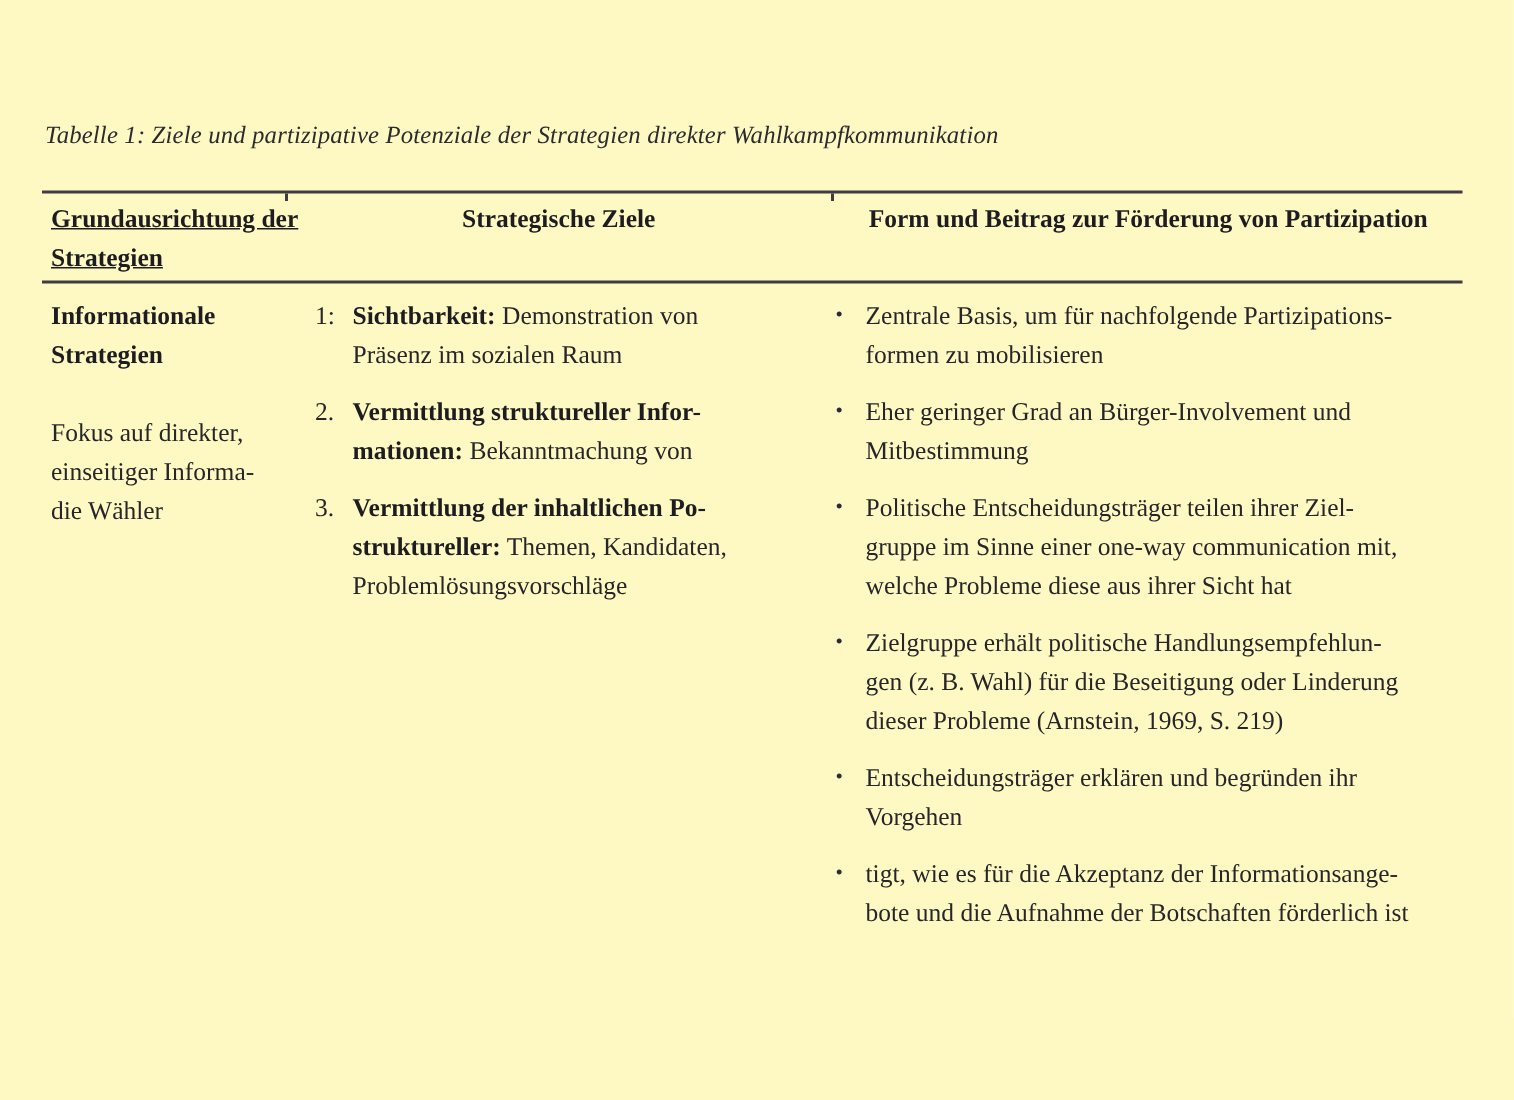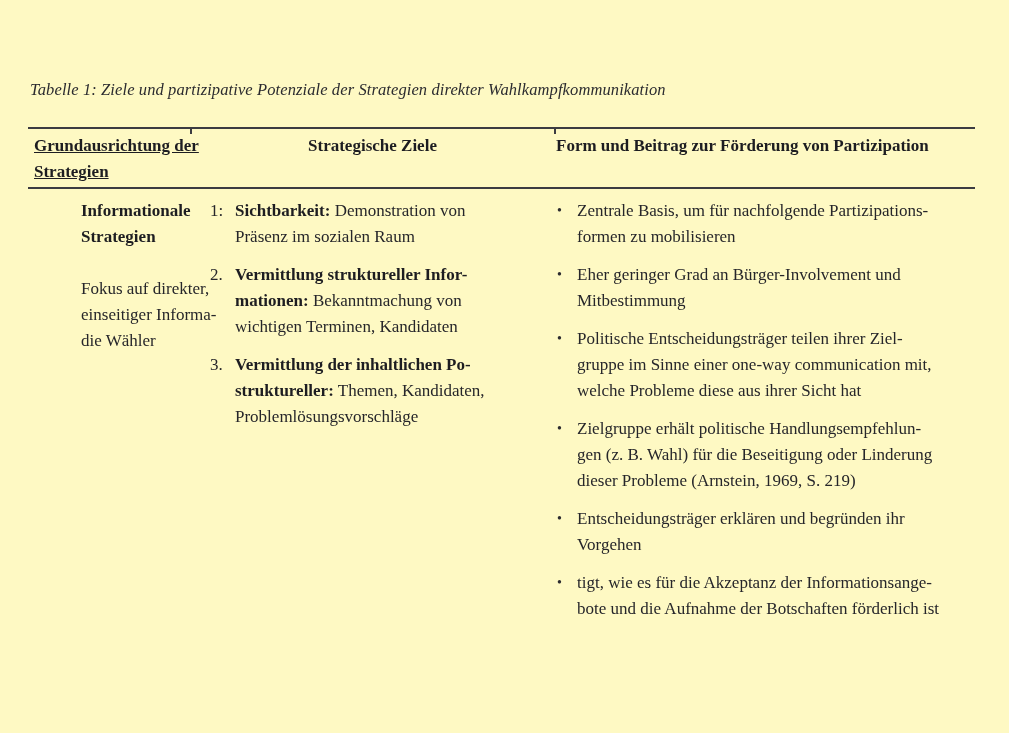--- a/index.html
+++ b/index.html
@@ -20,27 +20,27 @@
   .ctable{position:absolute;left:28px;top:127px;width:947px;}
   .rule{height:2px;background:#3c3c41;position:relative;}
   .tick{position:absolute;top:2px;width:2px;height:5px;background:#3c3c41;}
   .tick.t1{left:162px;}
   .tick.t2{left:526px;}
 
   .hdr{display:grid;grid-template-columns:172px 345px 430px;padding:4px 0 2px;}
   .hdr .h{font-weight:bold;font-size:17px;line-height:26px;color:#1d1d21;}
   .h1{padding-left:6px;text-decoration:underline;}
   .h2{text-align:center;}
-  .h3{padding-left:11px;}
+  .h3{padding-left:11px;text-align:center;}
 
   .bdy{display:grid;grid-template-columns:172px 345px 430px;padding-top:9px;}
   .tline{white-space:nowrap;line-height:26px;font-size:17px;}
   .bold{font-weight:bold;color:#1d1d21;}
 
-  .c1{padding-left:6px;margin-left:47px;}
+  .c1{padding-left:6px;}
   .c1 .heading .tline{font-weight:bold;color:#1d1d21;}
   .c1 .desc{margin-top:26px;}
 
   .goal{display:flex;margin-bottom:12px;}
   .goal .num{margin-left:10px;width:25px;flex:none;font-size:17px;line-height:26px;}
 
   .pitem{display:flex;margin-bottom:12px;}
   .pitem .dot{margin-left:12px;width:20px;flex:none;font-size:14px;line-height:26px;color:#2b2b2f;}
 </style>
 </head>
@@ -85,21 +85,20 @@
           <div class="txt">
               <div class="tline"><span class="bold">Sichtbarkeit:</span><span> Demonstration von</span></div>
               <div class="tline"><span>Präsenz im sozialen Raum</span></div>
             </div>
         </div>
         <div class="goal">
           <div class="num">2.</div>
           <div class="txt">
               <div class="tline"><span class="bold">Vermittlung struktureller Infor-</span></div>
               <div class="tline"><span class="bold">mationen:</span><span> Bekanntmachung von</span></div>
-              <div class="tline"><span>wichtigen Terminen, Kandidaten</span></div>
             </div>
         </div>
         <div class="goal">
           <div class="num">3.</div>
           <div class="txt">
               <div class="tline"><span class="bold">Vermittlung der inhaltlichen Po-</span></div>
               <div class="tline"><span class="bold">struktureller:</span><span> Themen, Kandidaten,</span></div>
               <div class="tline"><span>Problemlösungsvorschläge</span></div>
             </div>
         </div>

